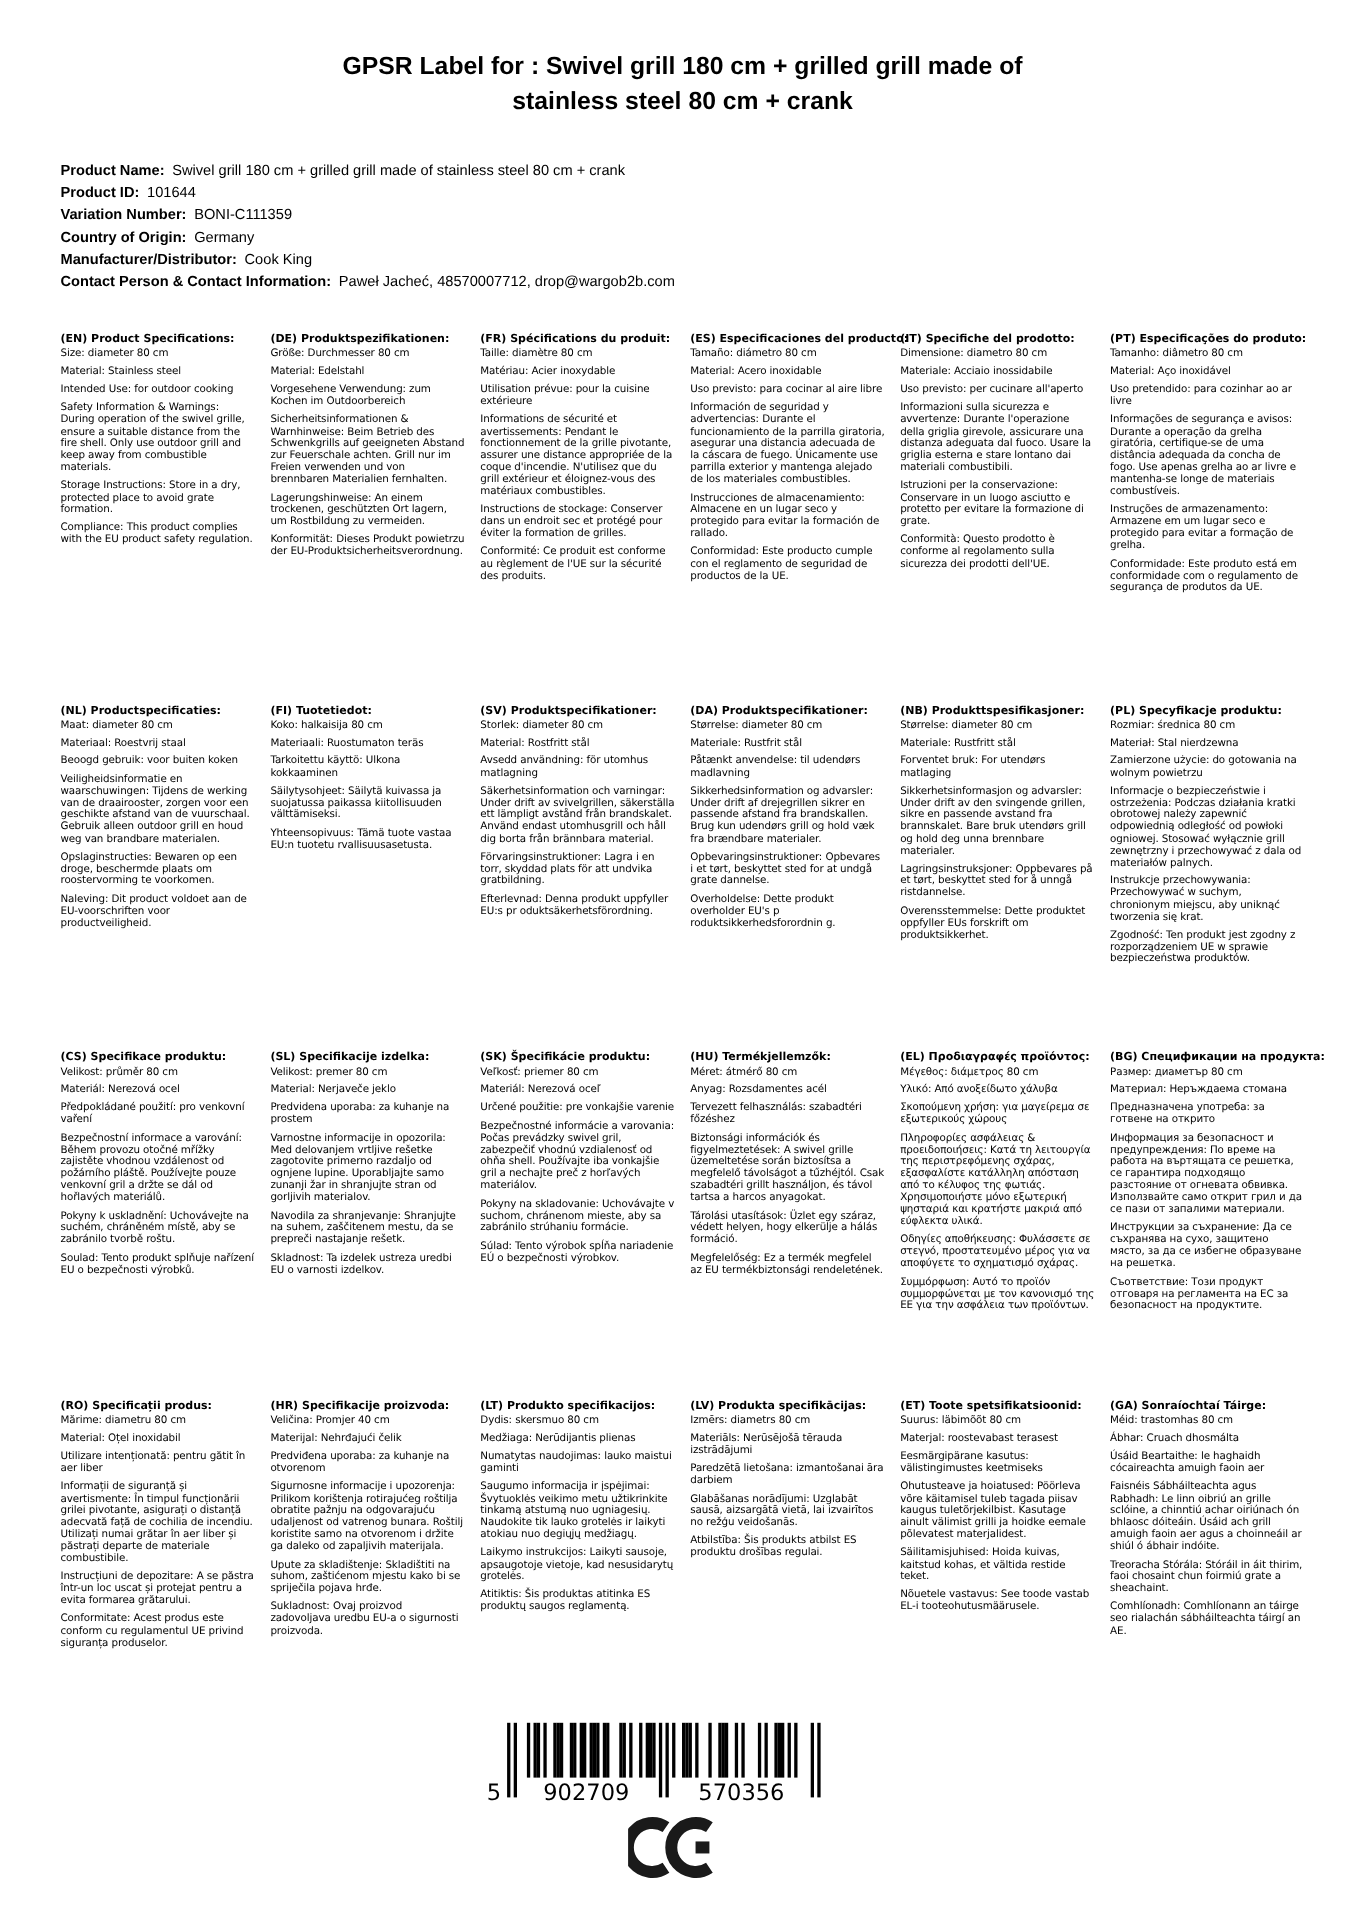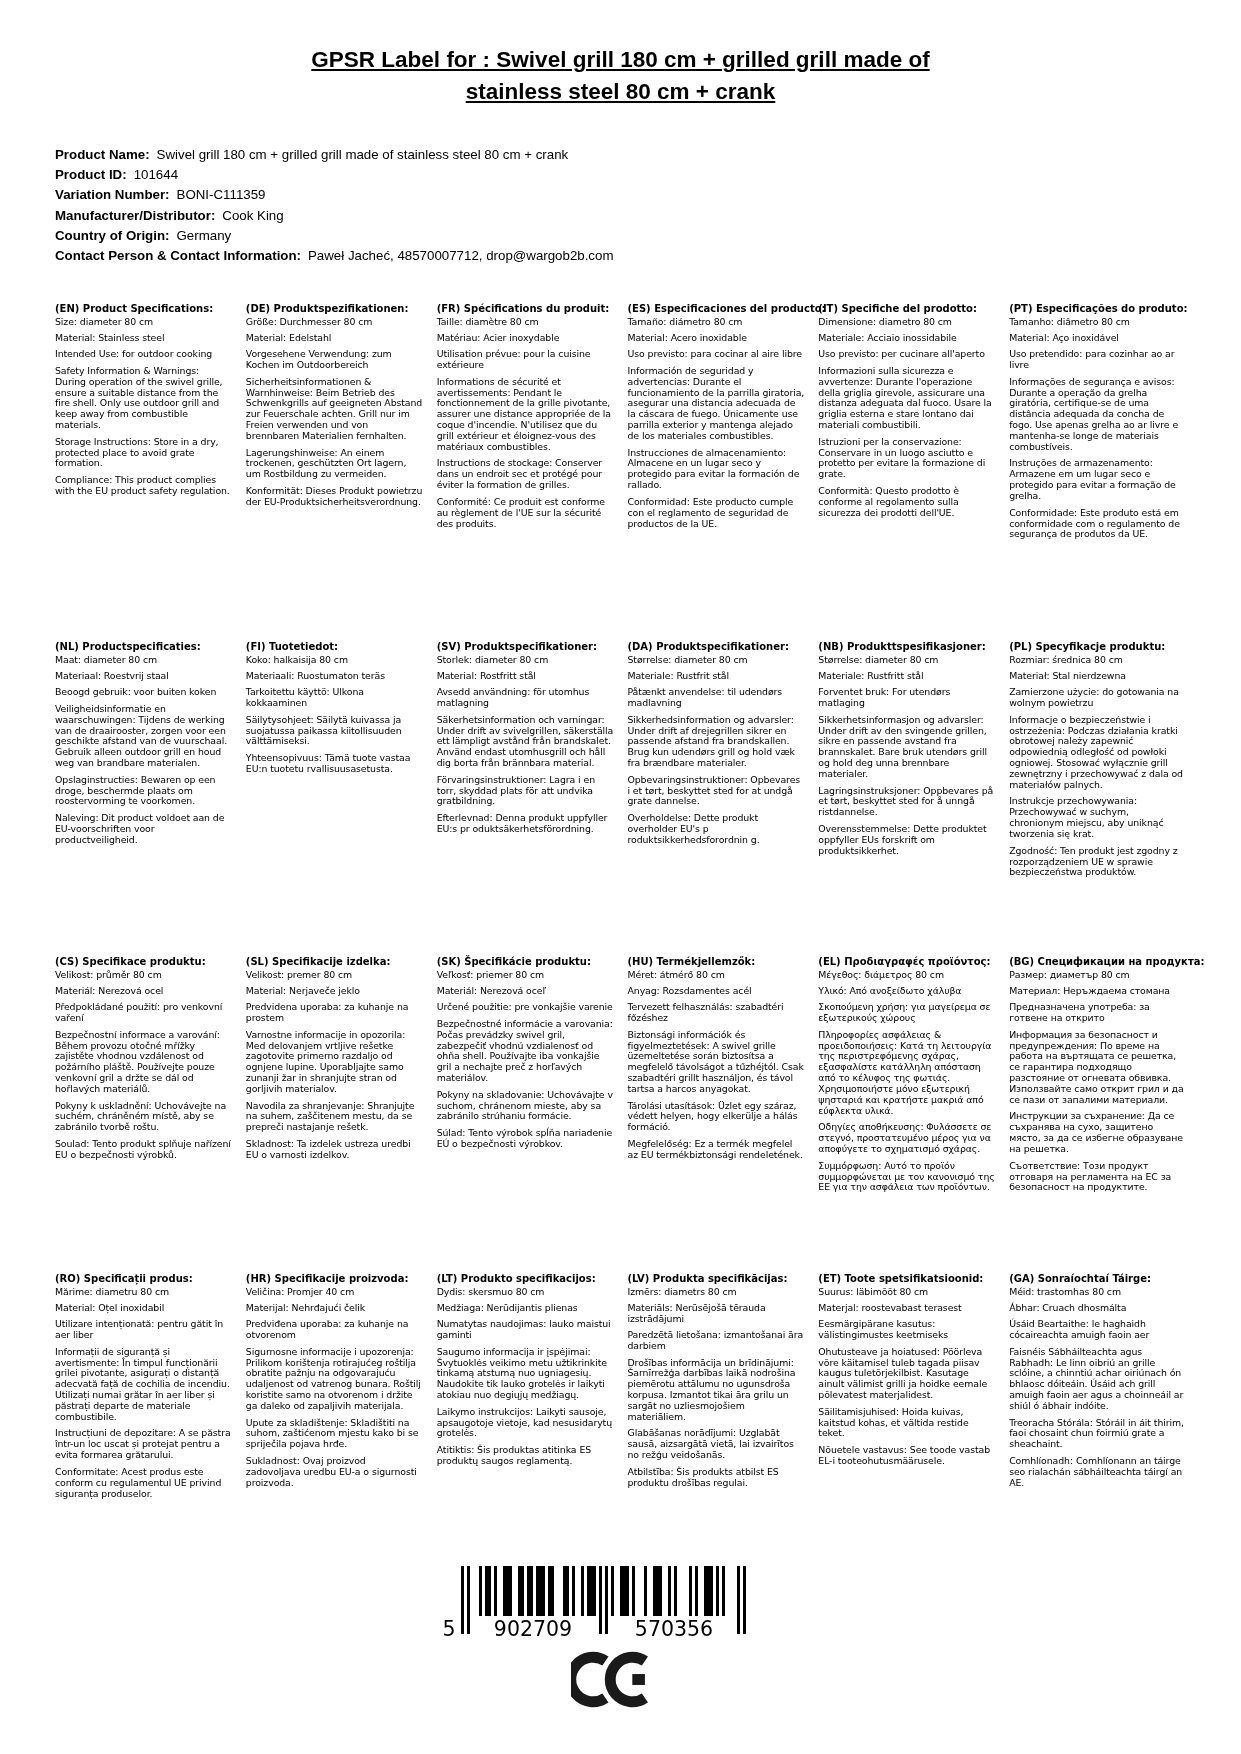--- a/index.html
+++ b/index.html
@@ -1,20 +1,20 @@
 <!DOCTYPE html>
 <html><head>
 <meta charset="utf-8">
 <style>
   html,body{margin:0;padding:0;background:#fff;}
   .page{position:relative;width:1241px;height:1754px;background:#fff;color:#111;
         font-family:"DejaVu Sans",sans-serif;overflow:hidden;margin:0 auto;}
   .title{padding-top:44px;margin:0 auto;width:720px;text-align:center;
          font-family:"Liberation Sans",sans-serif;font-weight:bold;
-         font-size:22.5px;line-height:1.4;color:#000;text-decoration:underline;}
+         font-size:22.5px;line-height:1.4;color:#000;}
   .info{position:absolute;top:147px;left:55px;right:40px;
         font-family:"Liberation Sans",sans-serif;font-size:13.3px;line-height:1.22;color:#000;}
   .info-row{margin-bottom:4px;}
   .info-label{font-weight:bold;margin-right:7px;}
   .grid{position:absolute;top:303px;left:55px;width:1131px;
         display:grid;grid-template-columns:repeat(6,1fr);column-gap:14px;
         grid-template-rows:minmax(338px,auto) minmax(315px,auto) minmax(317px,auto) auto;}
   .lang-block{min-width:0;}
   .lang-header{font-weight:bold;font-size:10px;line-height:1.25;margin:0 0 1px 0;
                white-space:nowrap;color:#000;}
@@ -41,25 +41,25 @@
 
   <div class="info-row">
     <span class="info-label">Product ID:</span><span class="info-value">101644</span>
   </div>
 
   <div class="info-row">
     <span class="info-label">Variation Number:</span><span class="info-value">BONI-C111359</span>
   </div>
 
   <div class="info-row">
+    <span class="info-label">Country of Origin:</span><span class="info-value">Germany</span>
+  </div>
+
+  <div class="info-row">
     <span class="info-label">Manufacturer/Distributor:</span><span class="info-value">Cook King</span>
-  </div>
-
-  <div class="info-row">
-    <span class="info-label">Country of Origin:</span><span class="info-value">Germany</span>
   </div>
 
   <div class="info-row">
     <span class="info-label">Contact Person &amp; Contact Information:</span><span class="info-value">Paweł Jacheć, 48570007712, drop@wargob2b.com</span>
   </div>
 </div>
 
   <div class="grid">
   <section class="lang-block">
     <h2 class="lang-header">(EN) Product Specifications:</h2>
@@ -311,21 +311,20 @@
           <p class="lang-par">Atitiktis: Šis produktas atitinka ES produktų saugos reglamentą.</p>
         </div>
   </section>
 
   <section class="lang-block">
     <h2 class="lang-header">(LV) Produkta specifikācijas:</h2>
     <div class="lang-body">
           <p class="lang-par">Izmērs: diametrs 80 cm</p>
           <p class="lang-par">Materiāls: Nerūsējošā tērauda izstrādājumi</p>
           <p class="lang-par">Paredzētā lietošana: izmantošanai āra darbiem</p>
-          <p class="lang-par">Drošības informācija un brīdinājumi: Šarnīrrežģa darbības laikā nodrošina piemērotu attālumu no ugunsdroša korpusa. Izmantot tikai āra grilu un sargāt no uzliesmojošiem materiāliem.</p>
           <p class="lang-par">Glabāšanas norādījumi: Uzglabāt sausā, aizsargātā vietā, lai izvairītos no režģu veidošanās.</p>
           <p class="lang-par">Atbilstība: Šis produkts atbilst ES produktu drošības regulai.</p>
         </div>
   </section>
 
   <section class="lang-block">
     <h2 class="lang-header">(ET) Toote spetsifikatsioonid:</h2>
     <div class="lang-body">
           <p class="lang-par">Suurus: läbimõõt 80 cm</p>
           <p class="lang-par">Materjal: roostevabast terasest</p>

